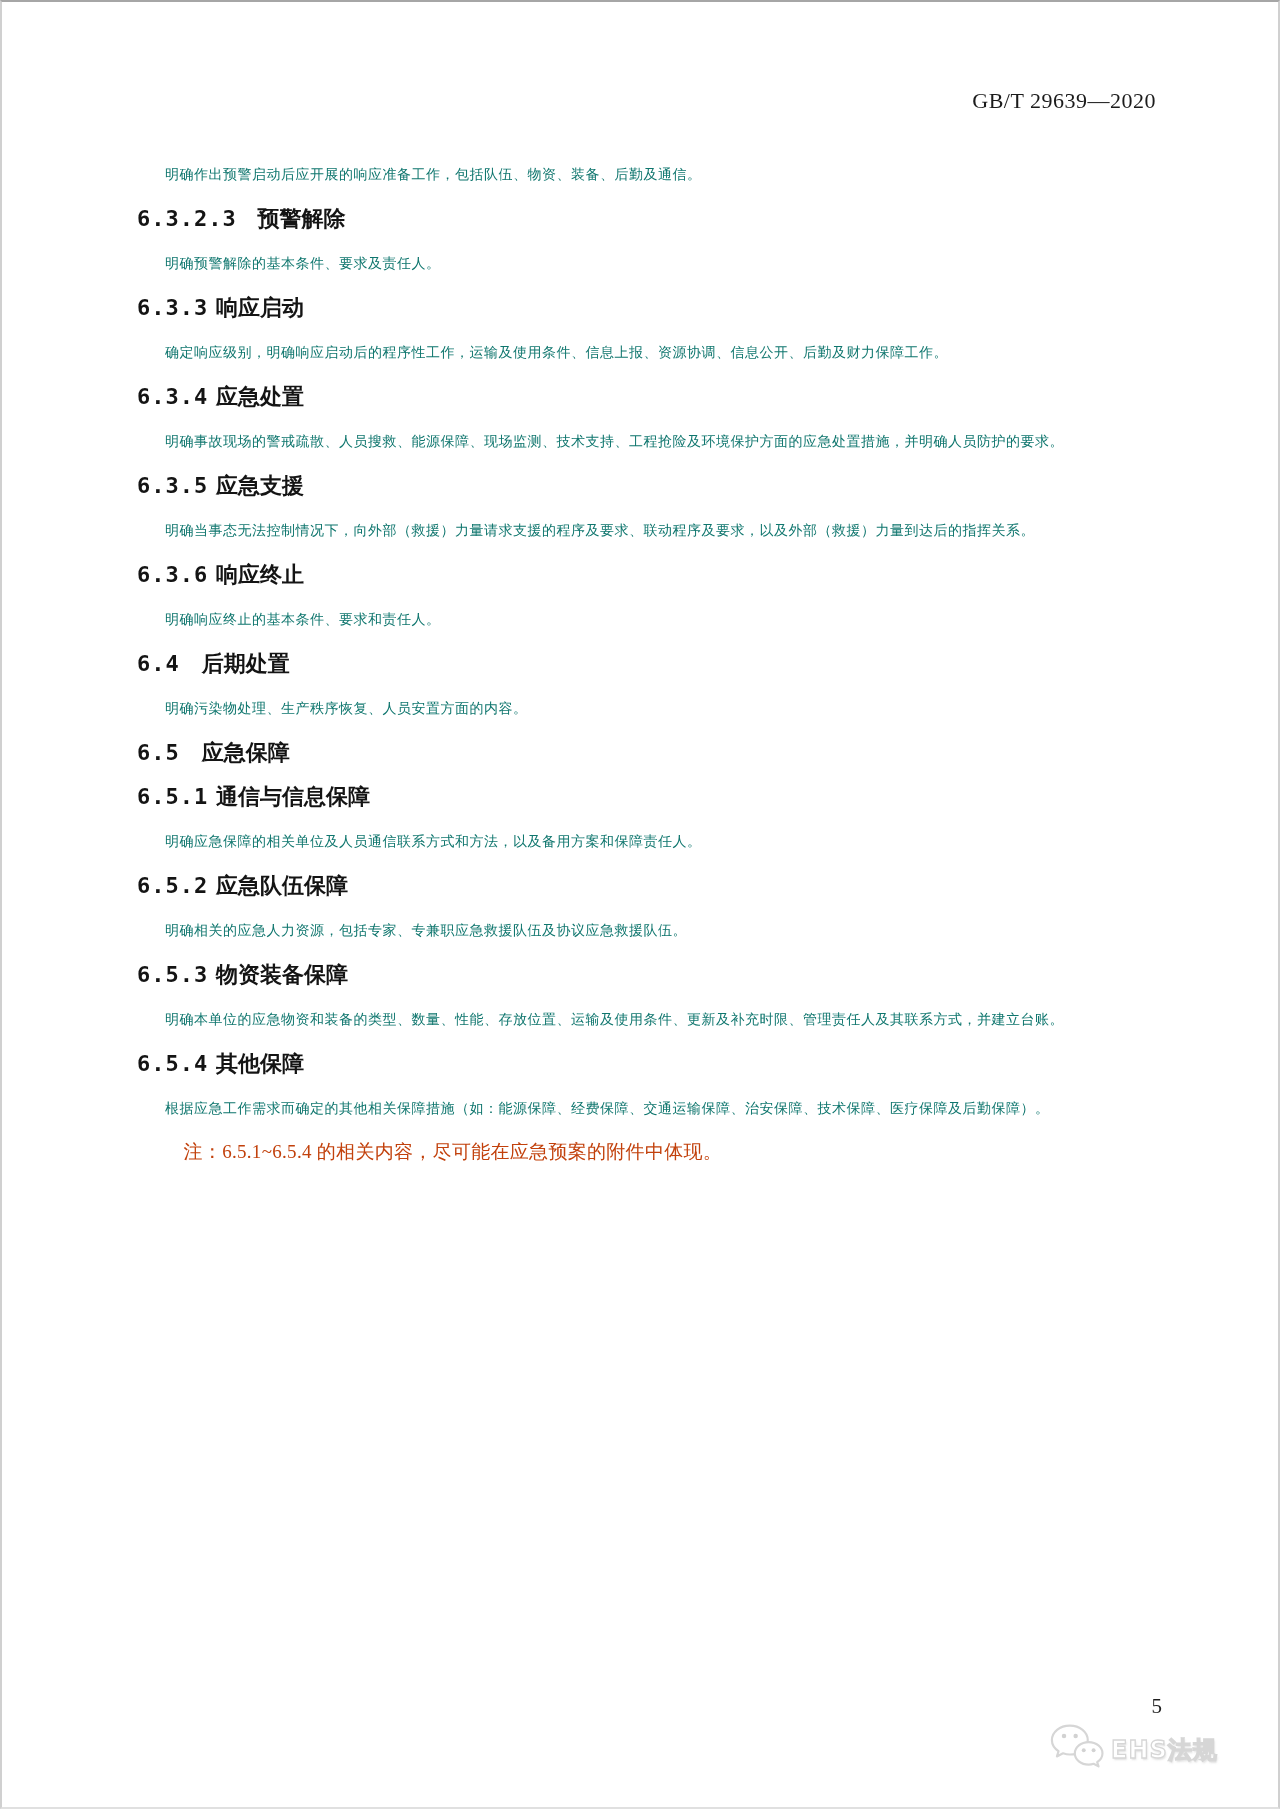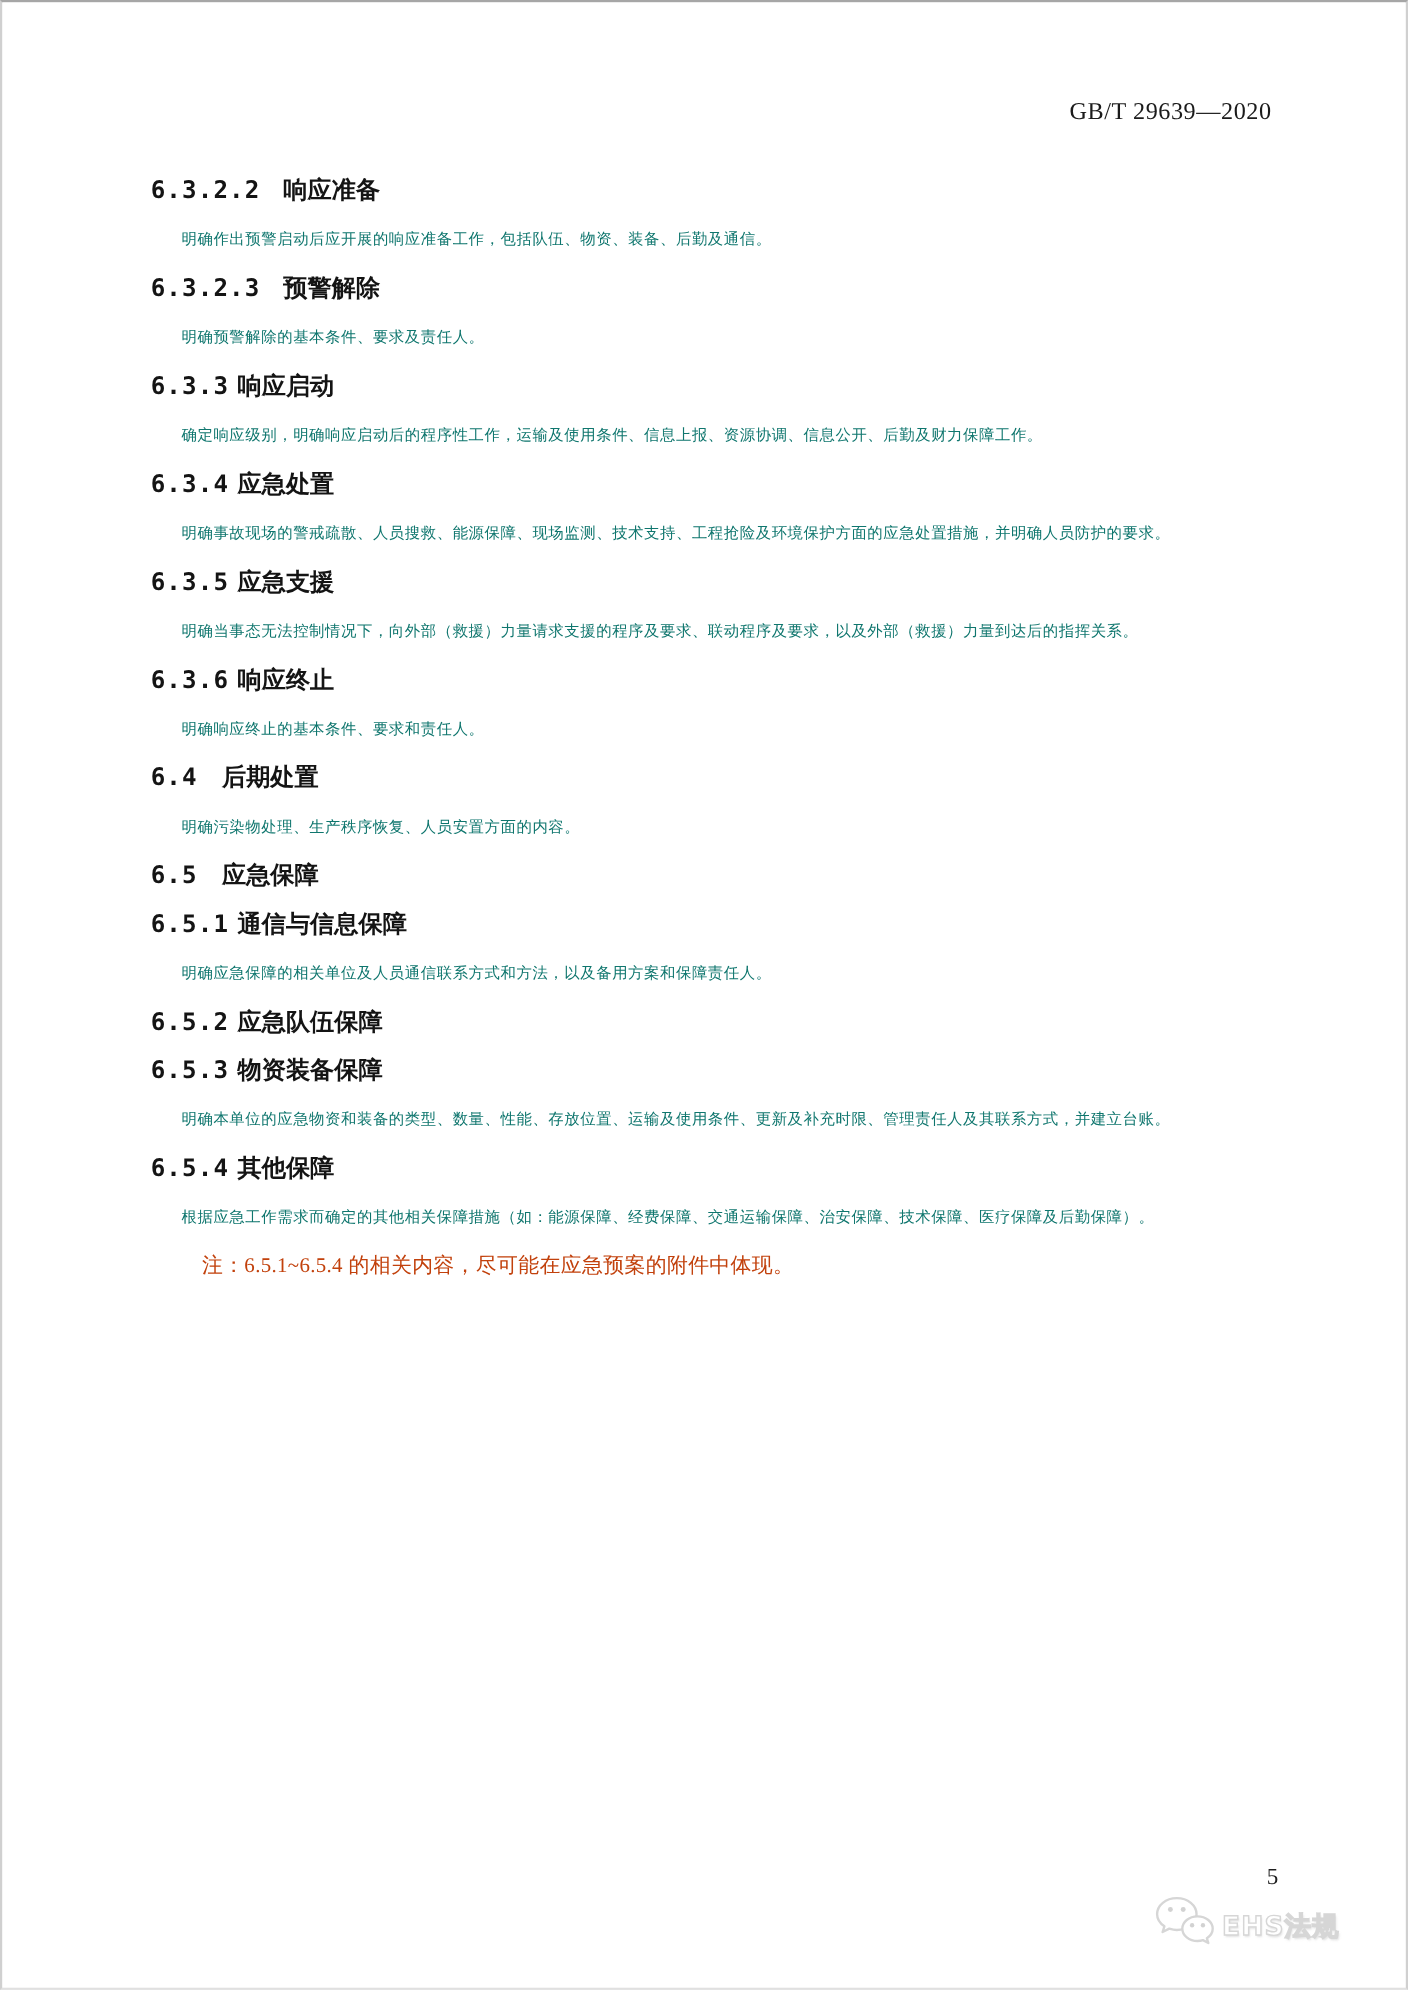--- a/index.html
+++ b/index.html
@@ -69,23 +69,20 @@
 </style>
 </head>
 <body>
 
 <div class="page">
 
   <div class="doc-header">GB/T 29639—2020</div>
 
   <div class="content">
 
-    <div class="h4">
-      <span class="hnum">6.3.2.2</span><span class="htitle">响应准备</span>
-    </div>
     <p class="para">明确作出预警启动后应开展的响应准备工作，包括队伍、物资、装备、后勤及通信。</p>
 
     <div class="h4">
       <span class="hnum">6.3.2.3</span><span class="htitle">预警解除</span>
     </div>
     <p class="para">明确预警解除的基本条件、要求及责任人。</p>
 
     <div class="h3">
       <span class="hnum">6.3.3</span><span class="htitle">响应启动</span>
     </div>
@@ -116,20 +113,21 @@
     </div>
 
     <div class="h3">
       <span class="hnum">6.5.1</span><span class="htitle">通信与信息保障</span>
     </div>
     <p class="para">明确应急保障的相关单位及人员通信联系方式和方法，以及备用方案和保障责任人。</p>
 
     <div class="h3">
       <span class="hnum">6.5.2</span><span class="htitle">应急队伍保障</span>
     </div>
+    <p class="para">明确相关的应急人力资源，包括专家、专兼职应急救援队伍及协议应急救援队伍。</p>
 
     <div class="h3">
       <span class="hnum">6.5.3</span><span class="htitle">物资装备保障</span>
     </div>
     <p class="para">明确本单位的应急物资和装备的类型、数量、性能、存放位置、运输及使用条件、更新及补充时限、管理责任人及其联系方式，并建立台账。</p>
 
     <div class="h3">
       <span class="hnum">6.5.4</span><span class="htitle">其他保障</span>
     </div>
     <p class="para">根据应急工作需求而确定的其他相关保障措施（如：能源保障、经费保障、交通运输保障、治安保障、技术保障、医疗保障及后勤保障）。</p>

